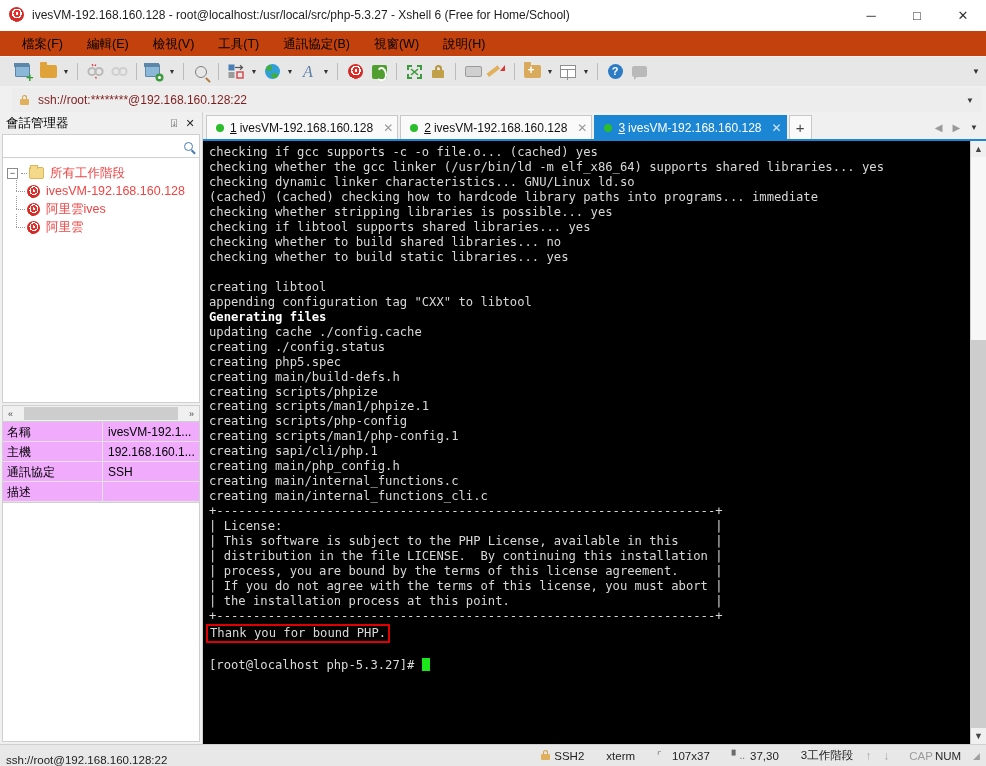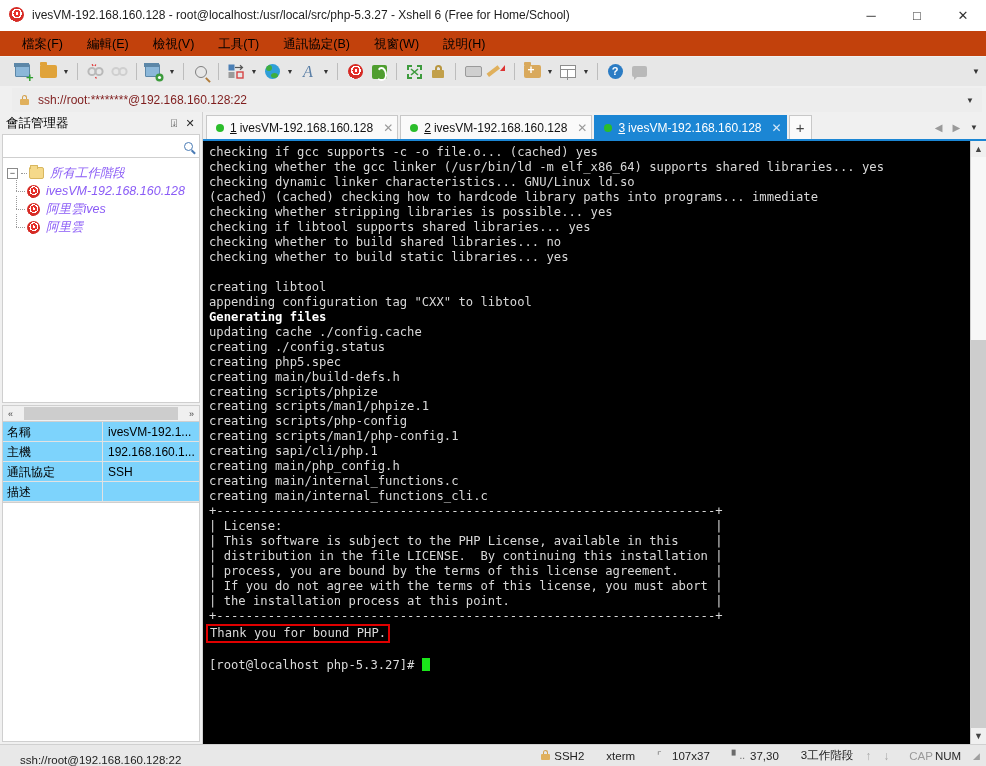--- a/index.html
+++ b/index.html
@@ -188,31 +188,31 @@
     background: radial-gradient(circle at 55% 45%, #ffffff 0 13%, #e8302a 13% 32%, #ffffff 32% 44%, #d62b25 44% 72%, #ffffff 72% 80%, #e8302a 80% 100%);
     transform: rotate(-20deg);
   }
   .tree-indent { width:20px; height:18px; position:relative; }
   .tree-indent:before {
     content:""; position:absolute; left:9px; top:-4px; bottom:9px; border-left:1px dotted #9a9a9a;
   }
   .tree-indent:after {
     content:""; position:absolute; left:9px; top:9px; width:9px; border-top:1px dotted #9a9a9a;
   }
-  .tree-label { color:#8b5cf6; white-space:nowrap; overflow:hidden;font-style:italic; }
+  .tree-label { color:#ef4444; white-space:nowrap; overflow:hidden; }
 
   .sb-hscroll {
     height:17px; margin:2px 2px 0 2px; background:#f0f0f0; border:1px solid #cfcfcf;
     display:flex; align-items:center;
   }
   .hs-arrow{width:15px;height:15px;display:flex;align-items:center;justify-content:center;font-size:9px;color:#444;}
   .hs-track{flex:1;height:13px;background:#f0f0f0;position:relative;}
   .hs-thumb{position:absolute;left:6px;right:6px;top:0;height:13px;background:#cdcdcd;}
 
-  .sb-props { background:#7dd3fc; border:1px solid #cfcfcf; border-top:none; margin:0 2px; flex:0 0 auto; }
+  .sb-props { background:#f0abfc; border:1px solid #cfcfcf; border-top:none; margin:0 2px; flex:0 0 auto; }
   .prop-row { display:flex; height:20px; border-bottom:1px solid #e2e2e2; font-size:12px; }
   .prop-key { width:100px; min-width:100px; padding-left:4px; color:#000; line-height:20px; border-right:1px solid #e2e2e2; overflow:hidden; white-space:nowrap;}
   .prop-val { flex:1; padding-left:5px; color:#000; line-height:20px; overflow:hidden; white-space:nowrap;}
   .sb-filler { flex:1; background:#fff; border:1px solid #cfcfcf; border-top:none; margin:0 2px 2px 2px; }
 
   
   .rightpane { flex:1; display:flex; flex-direction:column; min-width:0; background:#f0f0f0; }
 
   .tabbar {
     height:27px; min-height:27px; display:flex; align-items:flex-end;
@@ -255,21 +255,21 @@
   .vs-arrow { height:16px; display:flex;align-items:center;justify-content:center;font-size:9px;color:#444;background:#f0f0f0; }
   .vs-track { flex:1; background:#f7f7f7; position:relative; }
   .vs-thumb { position:absolute; left:0; right:0; bottom:0; height:68%; background:#cdcdcd; }
 
   
   .statusbar {
     height:22px; min-height:22px; background:#e8e8e8;
     display:flex; align-items:center; font-size:11.5px; color:#222;
     border-top:1px solid #d0d0d0;
   }
-  .sbar-left { padding-left:20px;margin-top:8px; }
+  .sbar-left { padding-left:6px;margin-top:8px; }
   .sbar-items { margin-left:auto; display:flex; align-items:center; padding-right:6px; }
   .sbar-item { display:flex; align-items:center; margin-left:22px; white-space:nowrap; }
   .sbar-item .lk { margin-right:4px; }
   .lock-sm { width:9px;height:10px;position:relative;display:inline-block; }
   .lock-sm .b{position:absolute;bottom:0;width:9px;height:6px;background:#e0b05c;border-radius:1px;}
   .lock-sm .s{position:absolute;top:0;left:2px;width:5px;height:5px;border:1.5px solid #d3a14c;border-bottom:none;border-radius:3px 3px 0 0;}
   .ic-screen { display:inline-block;width:10px;height:10px;margin-right:5px;color:#6b6b6b;font-size:10px;line-height:10px;}
   .ic-bars { display:inline-block;margin-right:5px;color:#6b6b6b;font-size:10px;}
   .arrow-up,.arrow-dn { color:#a8a8a8; font-size:12px; margin-left:12px; }
   .cap { color:#9a9a9a; margin-left:20px; }

